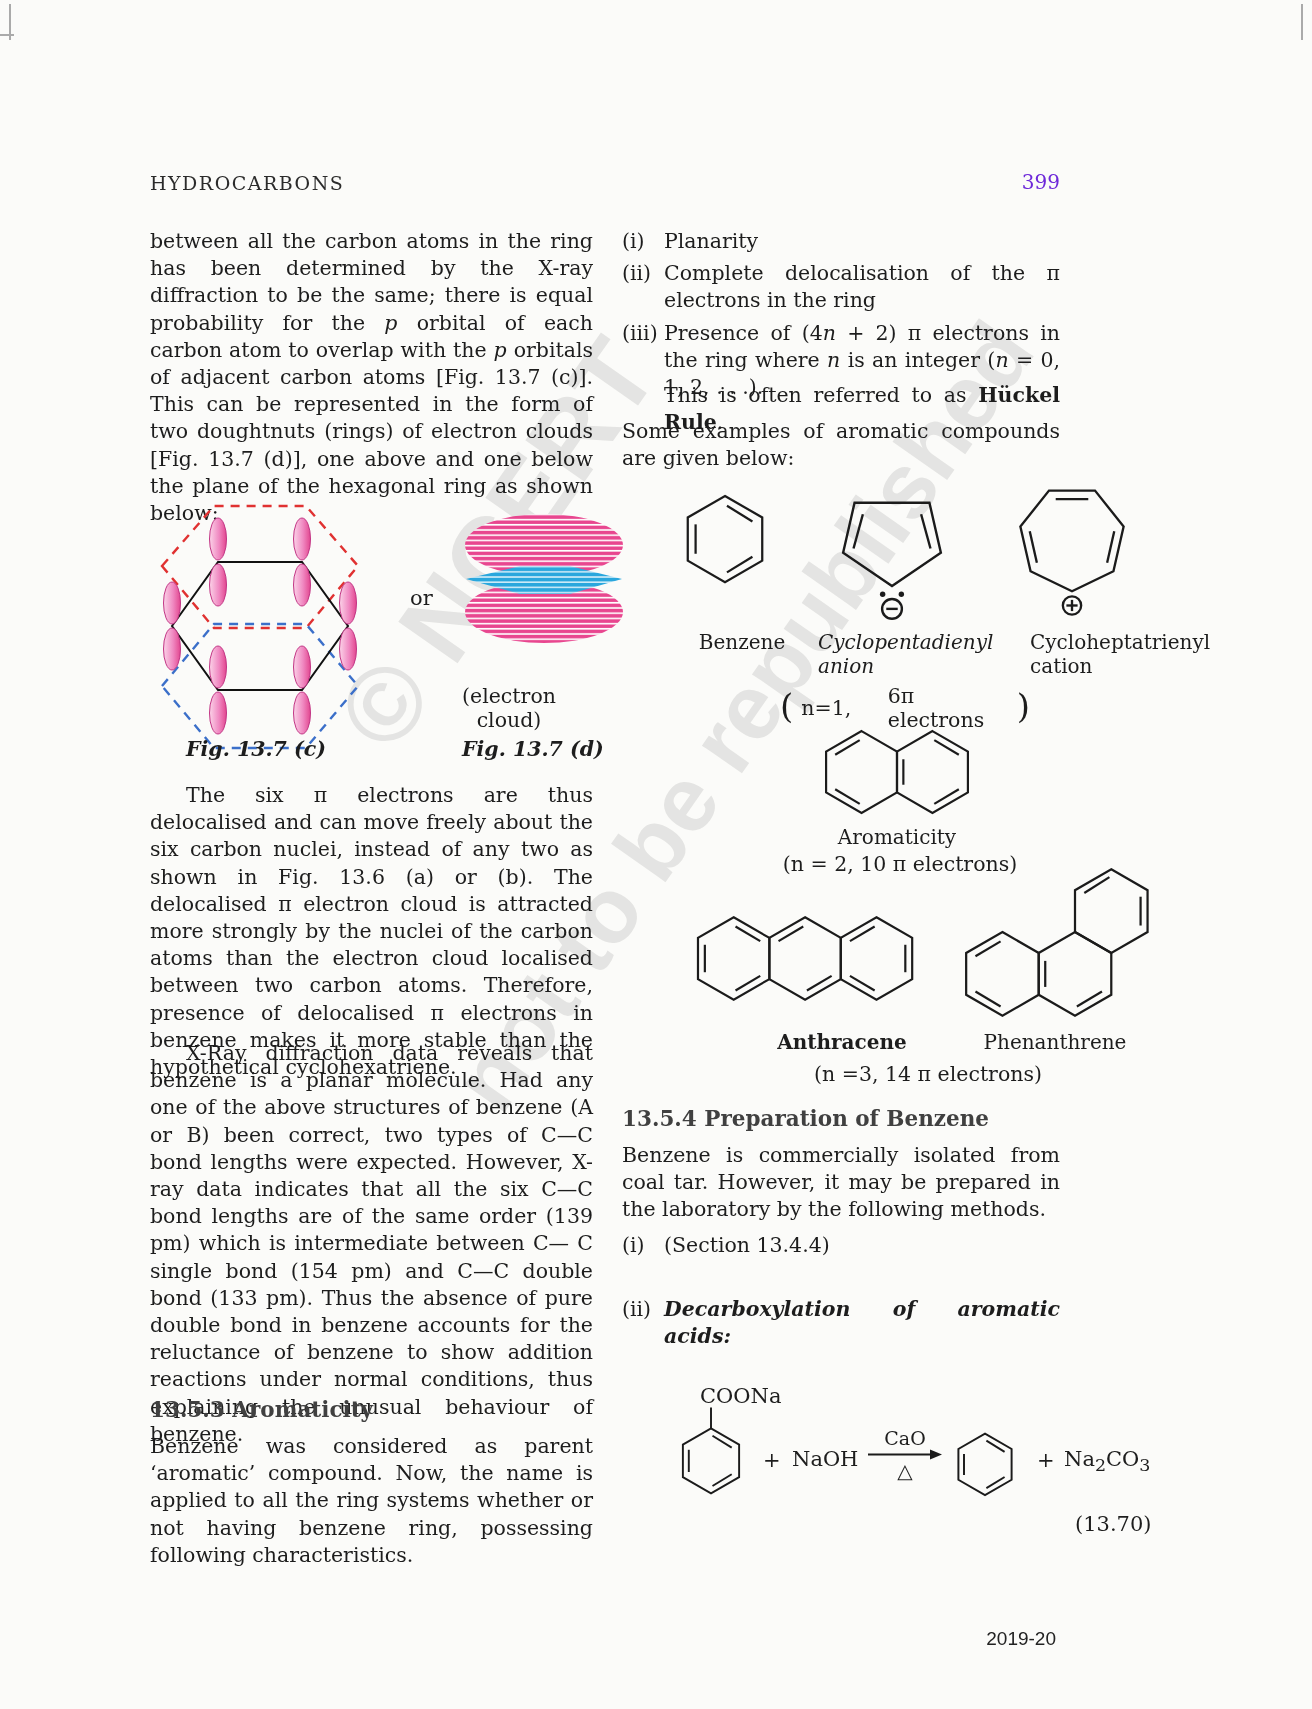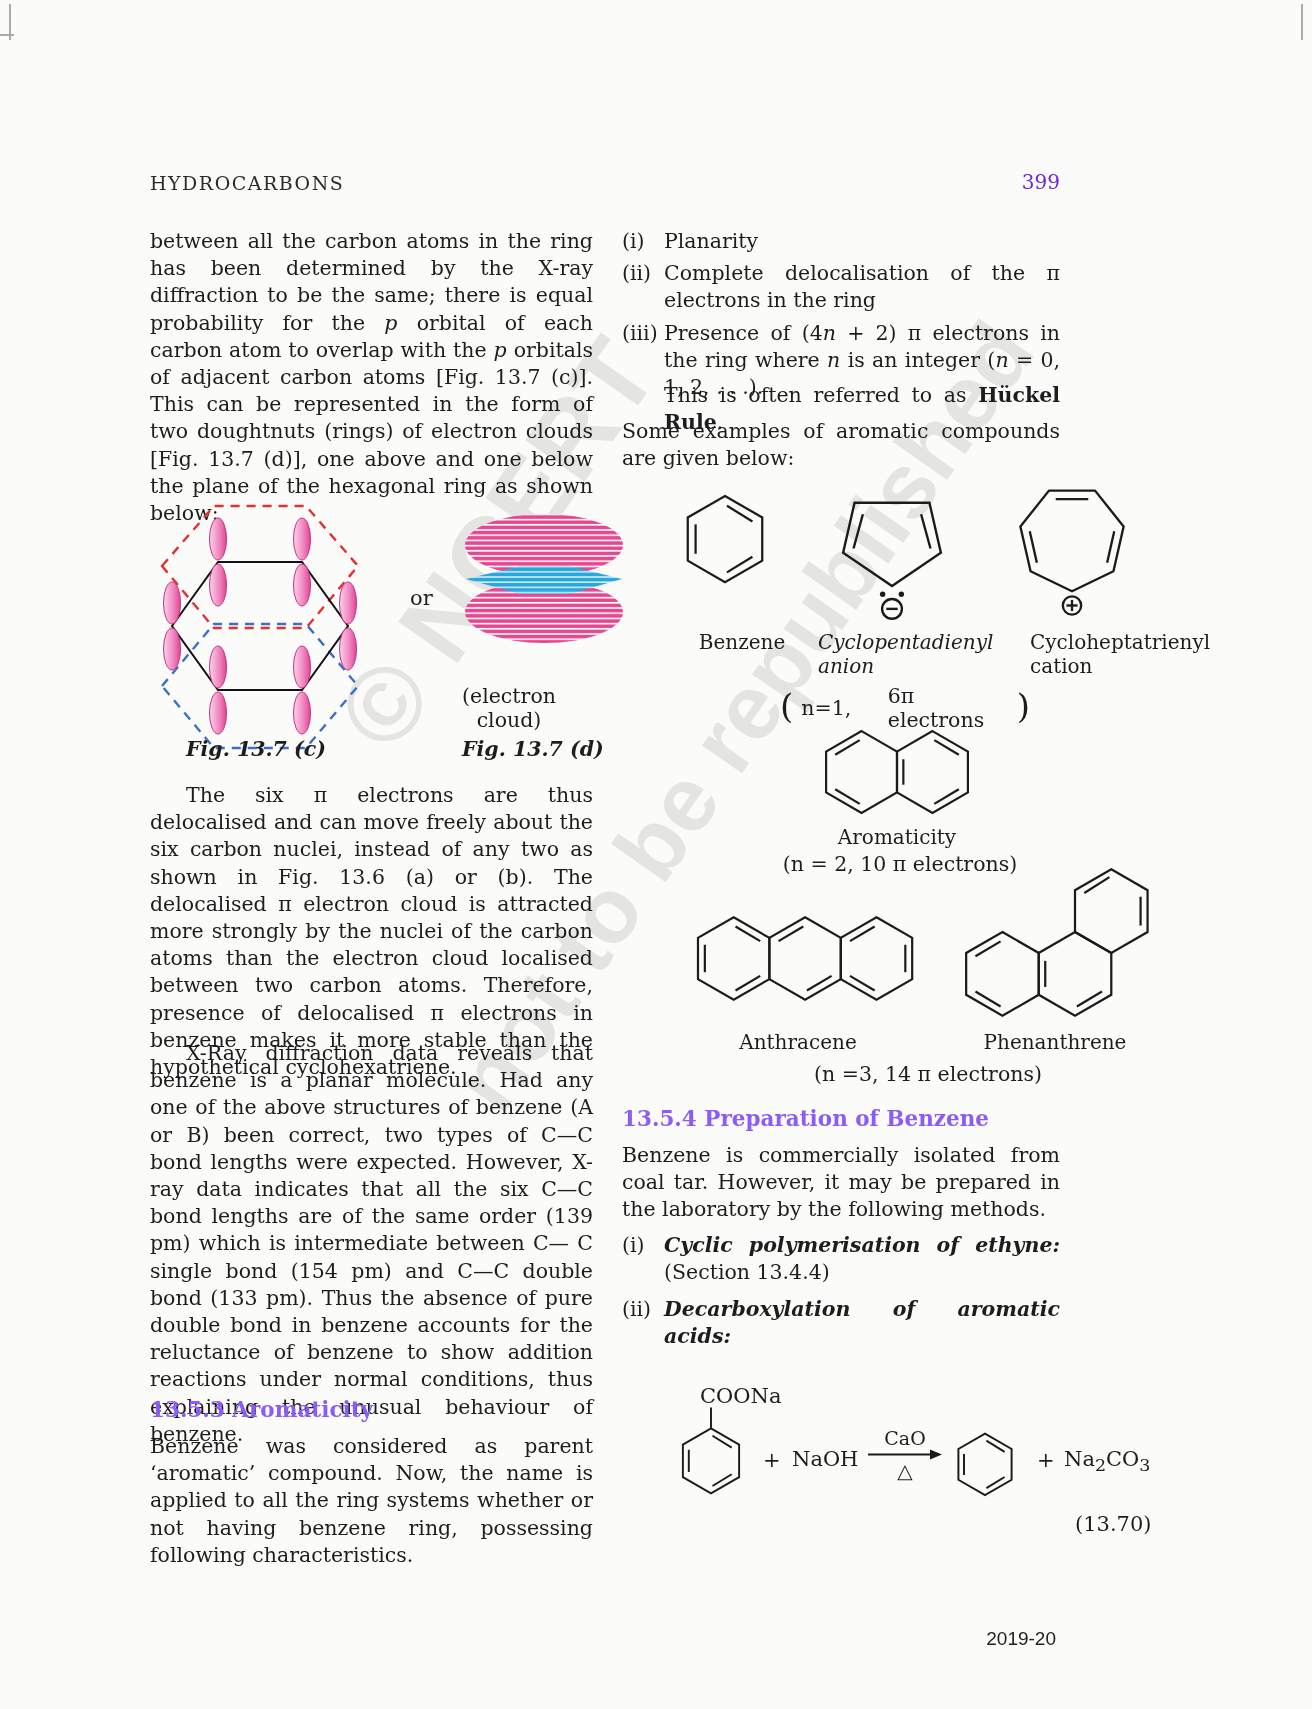--- a/index.html
+++ b/index.html
@@ -3,21 +3,21 @@
 <meta charset="utf-8">
 <style>
   html,body{margin:0;padding:0;background:#e9e9e9;}
   .page{position:relative;width:1312px;height:1709px;background:#fbfbf9;overflow:hidden;
         font-family:"DejaVu Serif", serif;color:#1d1d1d;}
   .abs{position:absolute;}
   .para{font-size:20.5px;line-height:27.2px;text-align:justify;margin:0;}
   .indent{text-indent:36px;}
   .hdr{font-size:19px;letter-spacing:1.5px;color:#2b2b2b;}
   .pagenum{font-size:20px;color:#6d28d9;}
-  .sect-head{font-size:21.5px;font-weight:bold;color:#8b5cf6;margin:0;}
+  .sect-head{font-size:21.5px;font-weight:bold;color:#404040;margin:0;}
   .caption{font-size:20.5px;font-weight:bold;font-style:italic;}
   .struct-label{font-size:20px;text-align:center;}
   .note{font-size:20.5px;text-align:center;}
   .list-row{display:flex;font-size:20.5px;line-height:27.2px;margin-bottom:5px;}
   .list-num{flex:0 0 42px;}
   .list-body{flex:1;text-align:justify;}
   .method-name{display:block;font-weight:bold;font-style:italic;text-align:justify;text-align-last:justify;}
   .watermark{position:absolute;left:110px;top:330px;width:1020px;z-index:0;
              transform:rotate(-55deg);transform-origin:50% 50%;
              font-family:"Liberation Sans",sans-serif;font-weight:bold;
@@ -226,32 +226,31 @@
         <polygon points="168,2.5 207,25 207,70 168,92.5 129,70 129,25"></polygon>
         <line x1="22" y1="96" x2="49" y2="80"></line>
         <line x1="49" y1="150" x2="22" y2="134"></line>
         <line x1="97" y1="101" x2="97" y2="129"></line>
         <line x1="158" y1="134" x2="131" y2="150"></line>
         <line x1="139" y1="28" x2="166" y2="11"></line>
         <line x1="199.5" y1="32" x2="199.5" y2="63"></line>
       </g>
     </svg>
 
-    <div class="abs struct-label" style="left:688px;top:1030px;width:220px;">Anthracene</div>
+    <div class="abs struct-label" style="left:732px;top:1030px;width:220px;font-weight:bold;">Anthracene</div>
     <div class="abs struct-label" style="left:955px;top:1030px;width:200px;">Phenanthrene</div>
     <div class="abs note" style="left:798px;top:1062px;width:260px;">(n =3, 14 π  electrons)</div>
 
     <h3 class="sect-head abs" style="left:622px;top:1106px;">13.5.4  Preparation of Benzene</h3>
 
     <p class="para abs" style="left:622px;top:1142px;width:438px;">Benzene is commercially isolated from coal tar. However, it may be prepared in the laboratory by the following methods.</p>
 
     <div class="abs list-row" style="left:622px;top:1232px;width:438px;">
       <span class="list-num">(i)</span>
       <span class="list-body">
-        <span class="method-name">Cyclic polymerisation of ethyne:</span>
         <span>(Section 13.4.4)</span>
       </span>
     </div>
 
     <div class="abs list-row" style="left:622px;top:1296px;width:438px;">
       <span class="list-num">(ii)</span>
       <span class="list-body">
         <span class="method-name">Decarboxylation of aromatic acids:</span>
       </span>
     </div>

